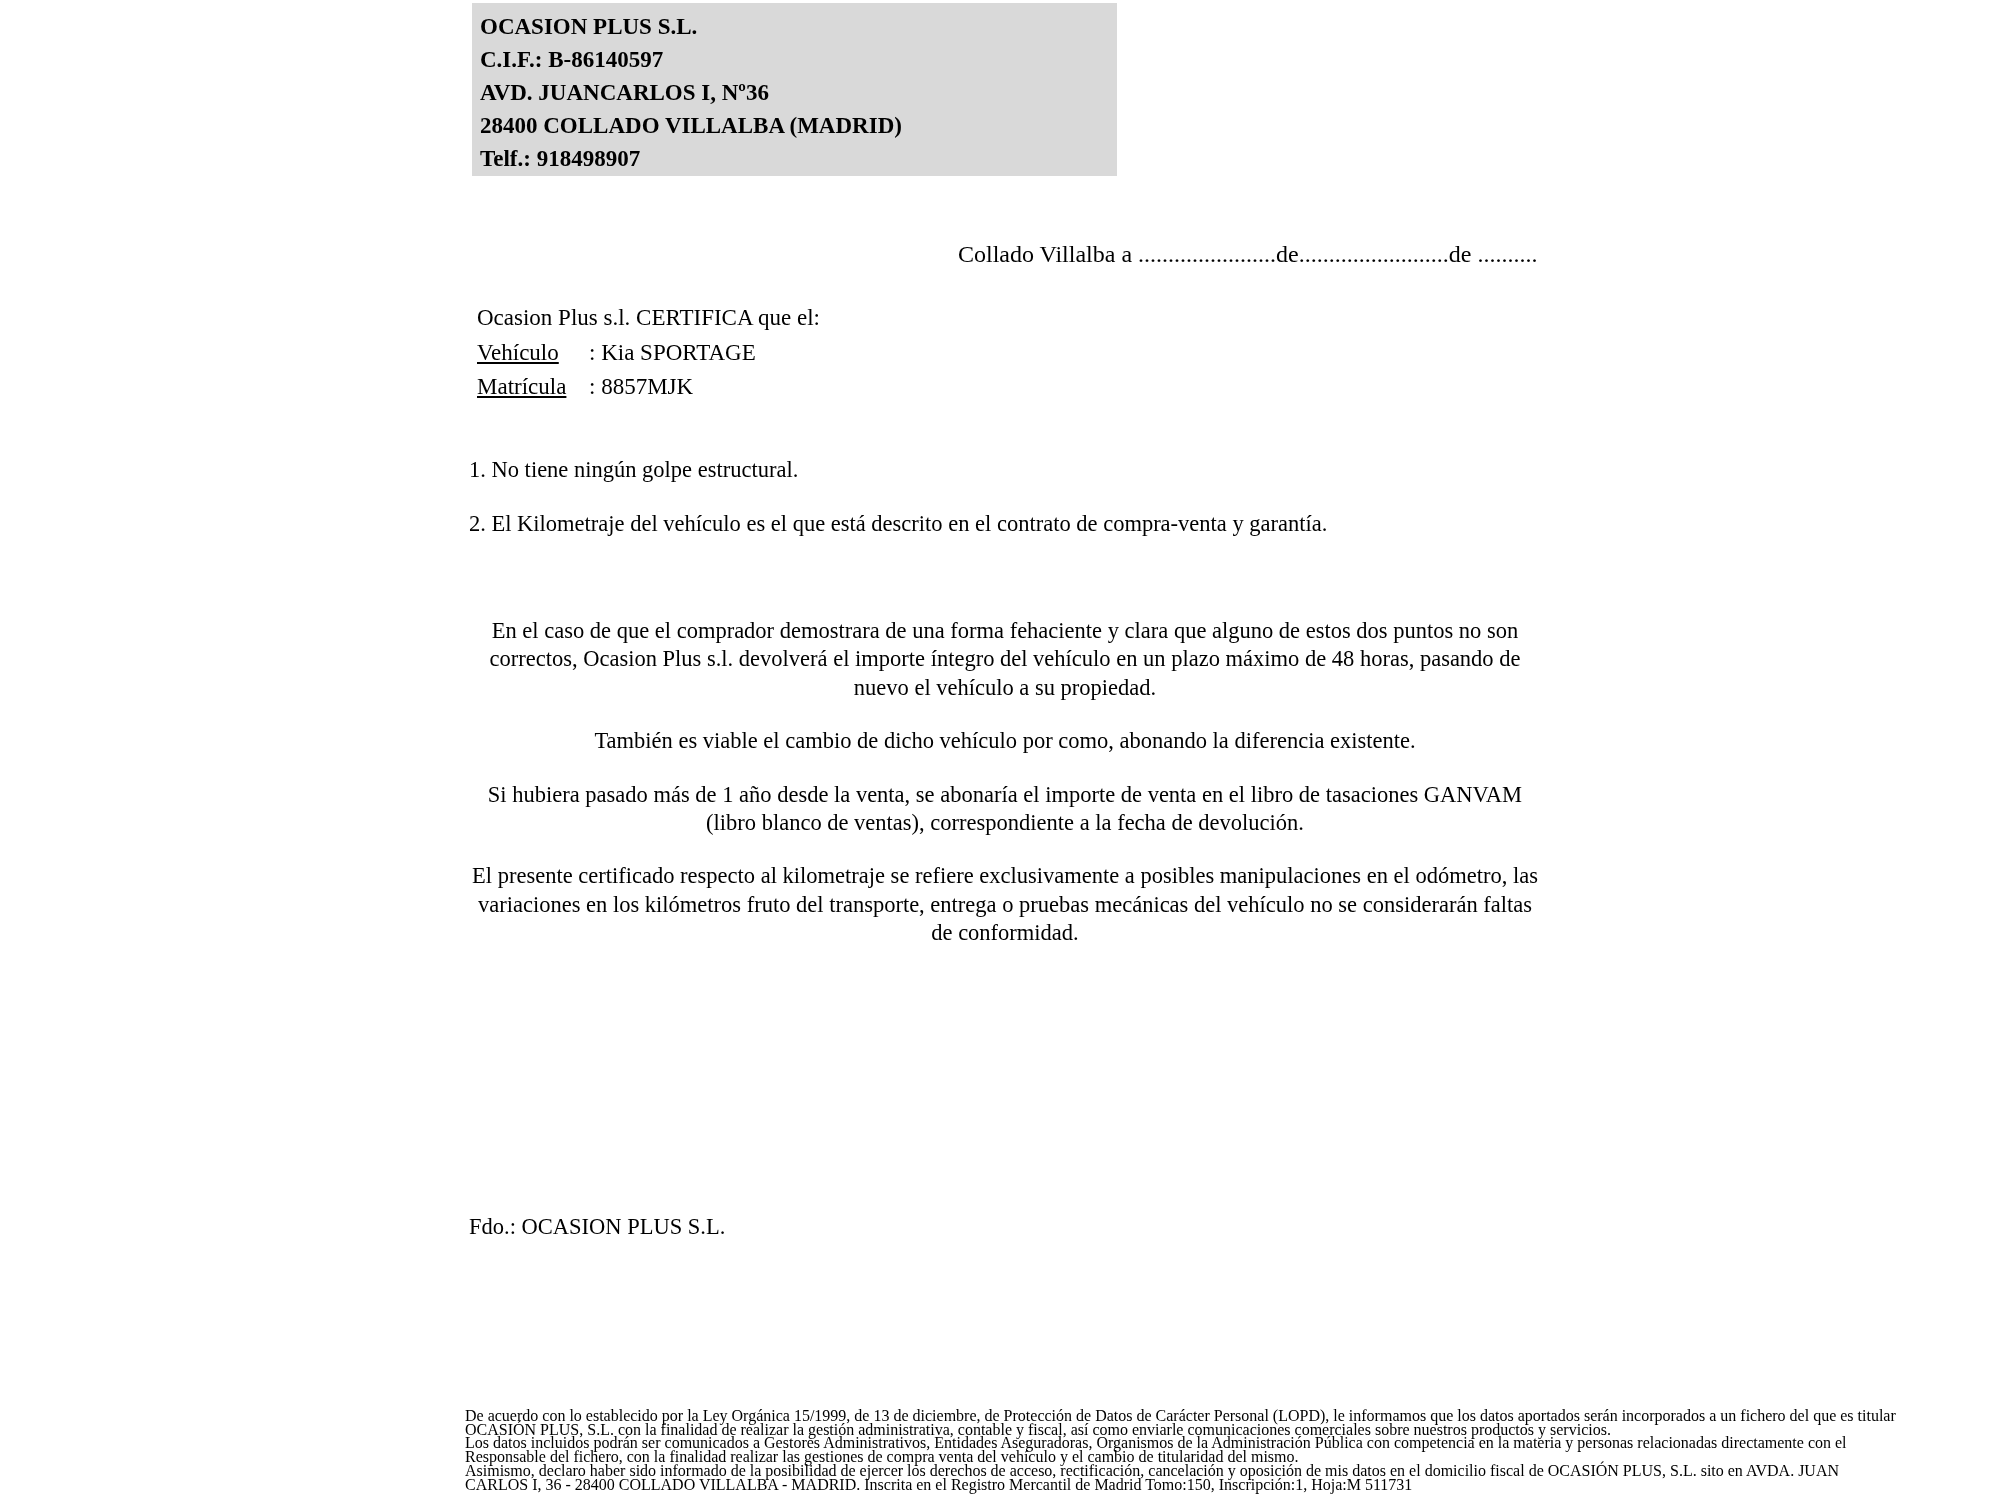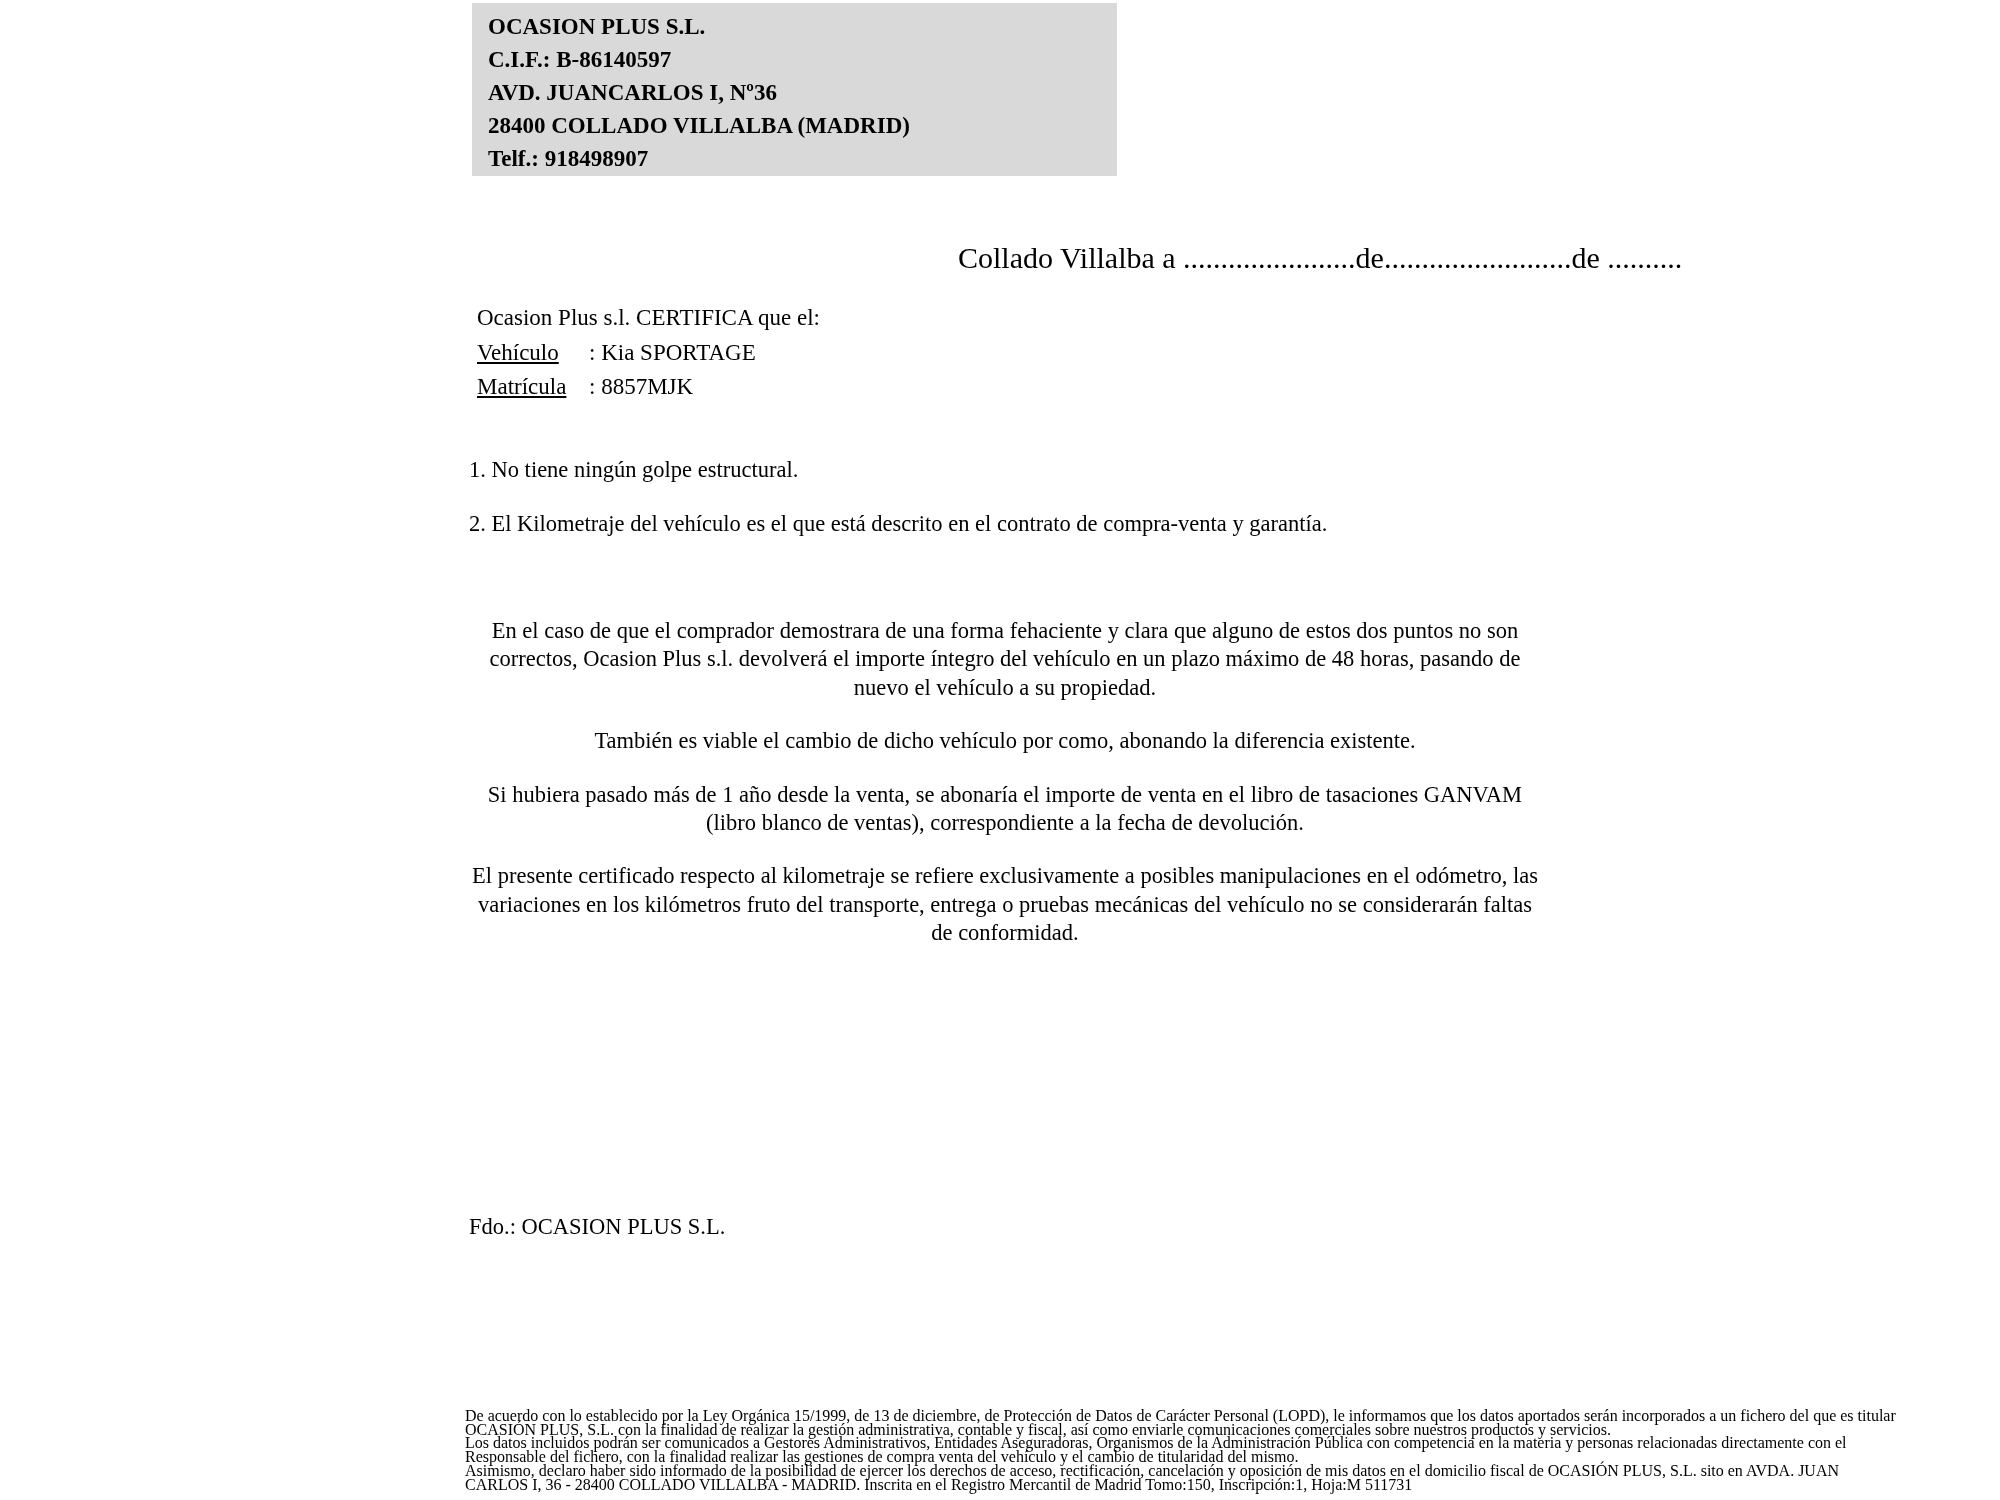--- a/index.html
+++ b/index.html
@@ -19,35 +19,35 @@
 
   
   .header-box {
     position: absolute;
     left: 472px;
     top: 3px;
     width: 645px;
     height: 173px;
     background: #d9d9d9;
     box-sizing: border-box;
-    padding: 7px 0 0 16px;
+    padding: 7px 0 0 8px;
   }
   .header-box .hline {
     font-weight: bold;
     font-size: 23px;
     line-height: 33px;
     white-space: nowrap;
   }
 
   
   .date-line {
     position: absolute;
     left: 958px;
     top: 241px;
-    font-size: 30px;
+    font-size: 24px;
     white-space: nowrap;
     text-align: center;
   }
 
   
   .cert-block {
     position: absolute;
     left: 477px;
     top: 301px;
     font-size: 23px;

